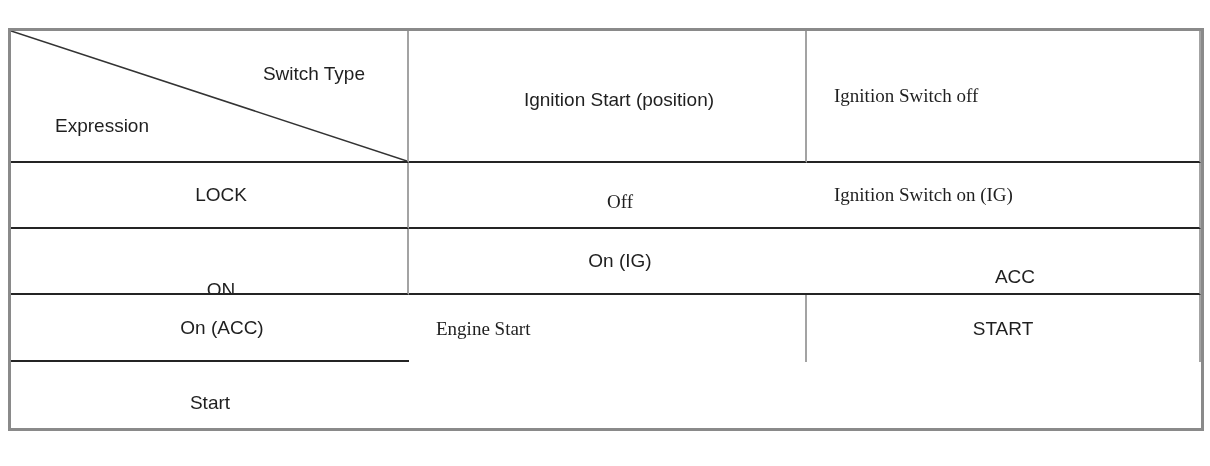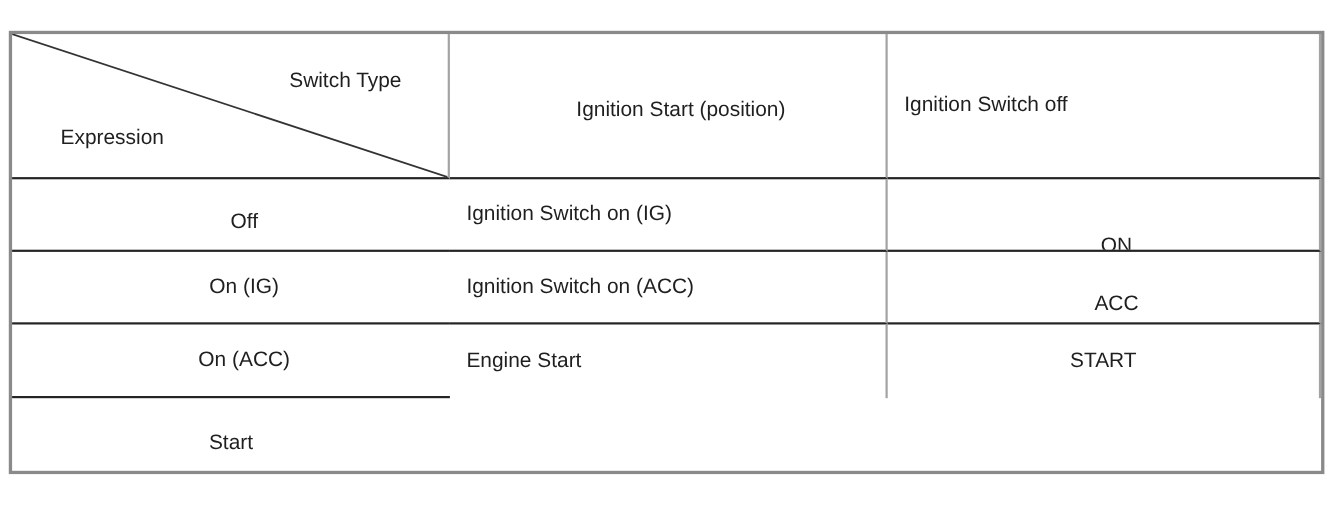--- a/index.html
+++ b/index.html
@@ -61,59 +61,60 @@
     position: absolute;
     left: 44px;
     bottom: 24px;
     text-align: right;
   }
   .head {
     justify-content: center;
     padding-top: 8px;
   }
   .label {
-    padding-left: 15px;
+    padding-left: 27px;
     justify-content: flex-start;
+    font-family: Liberation Serif, serif;
   }
   .val {
     justify-content: center;
   }
   
   .dn4 span { position: relative; top: 16px; }
   .dn5 span { position: relative; top: 5px; margin-top: 47px; }
-  .dn7 span { position: relative; top: 7px; }
+  .dn7 span { position: relative; top: 7px; font-family: Liberation Serif, serif; }
   .dn8 span { position: relative; top: 8px; }
 </style>
 </head>
 <body>
 
 <div class="page">
   <div class="switch-table">
 
     <div class="cell corner vline hline">
       <svg class="diag" viewBox="0 0 398 130" preserveAspectRatio="none">
         <line x1="0" y1="0" x2="398" y2="130"></line>
       </svg>
       <span class="corner-top">Switch Type</span>
       <span class="corner-bottom">Expression</span>
     </div>
     <div class="cell head vline hline">Ignition Start (position)</div>
 
     <div class="cell label vline hline">Ignition Switch off</div>
+    <div class="cell val vline hline">LOCK</div>
     <div class="cell val hline dn7">
       <span>Off</span>
     </div>
 
     <div class="cell label vline hline">Ignition Switch on (IG)</div>
     <div class="cell val vline hline dn5">
       <span>ON</span>
     </div>
     <div class="cell val hline">On (IG)</div>
 
-    <div class="cell label vline hline">Ignition Switch on (ACC)</div>
     <div class="cell val vline hline dn4">
       <span>ACC</span>
     </div>
     <div class="cell val hline">On (ACC)</div>
 
     <div class="cell label vline">Engine Start</div>
     <div class="cell val vline">START</div>
     <div class="cell val dn8">
       <span>Start</span>
     </div>

